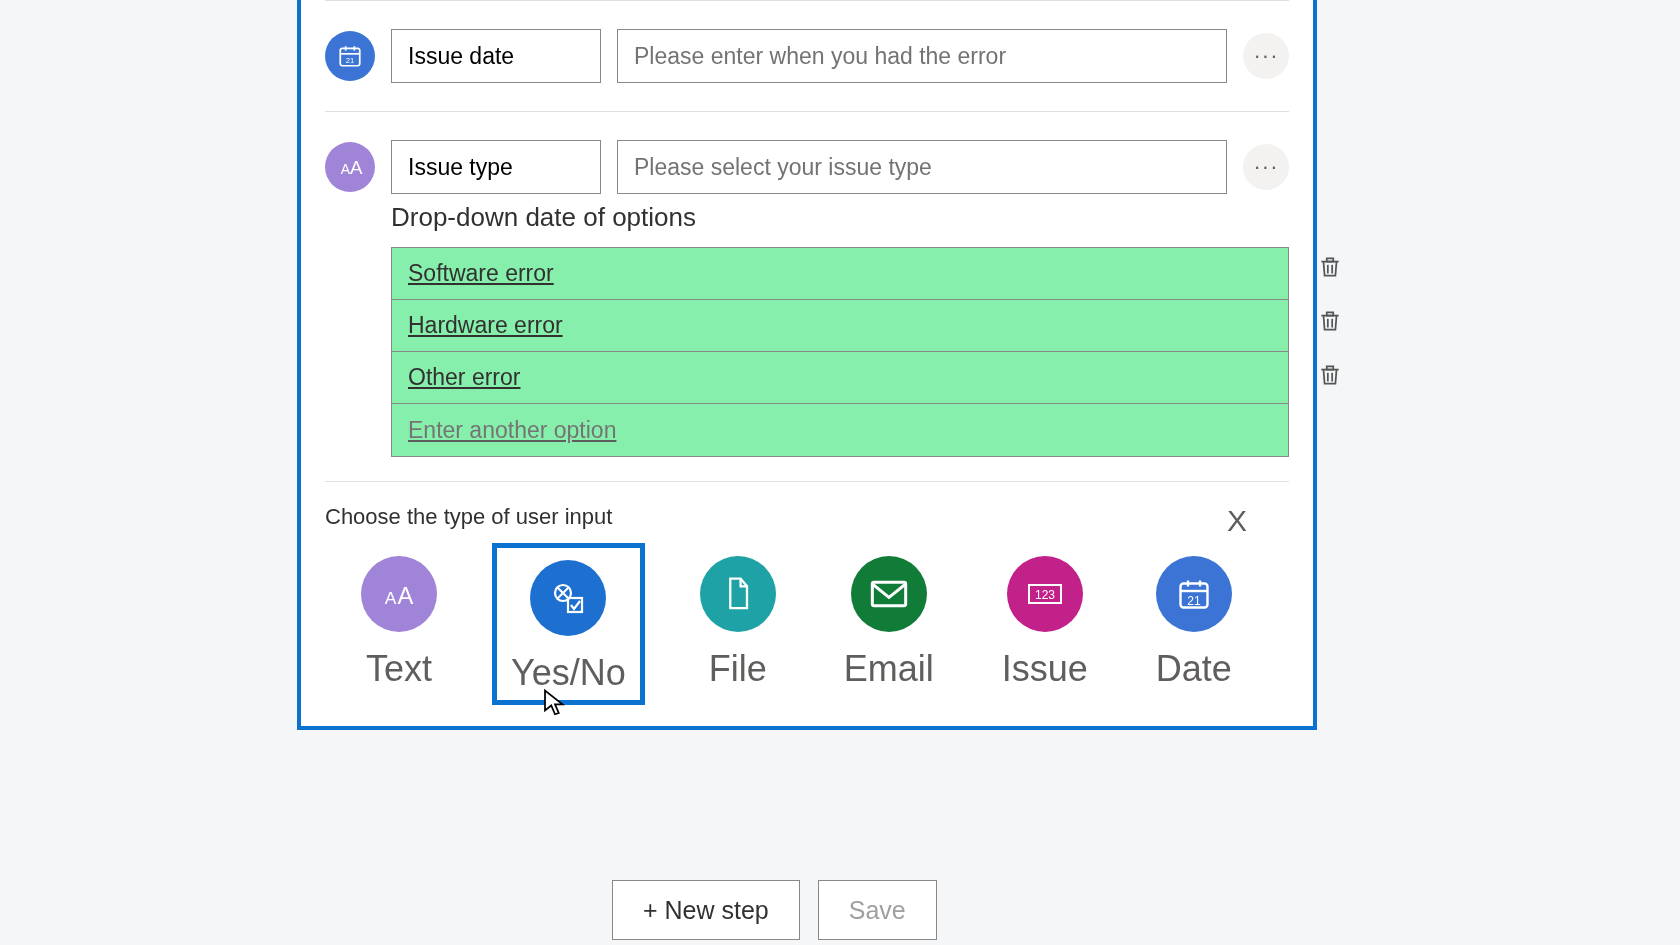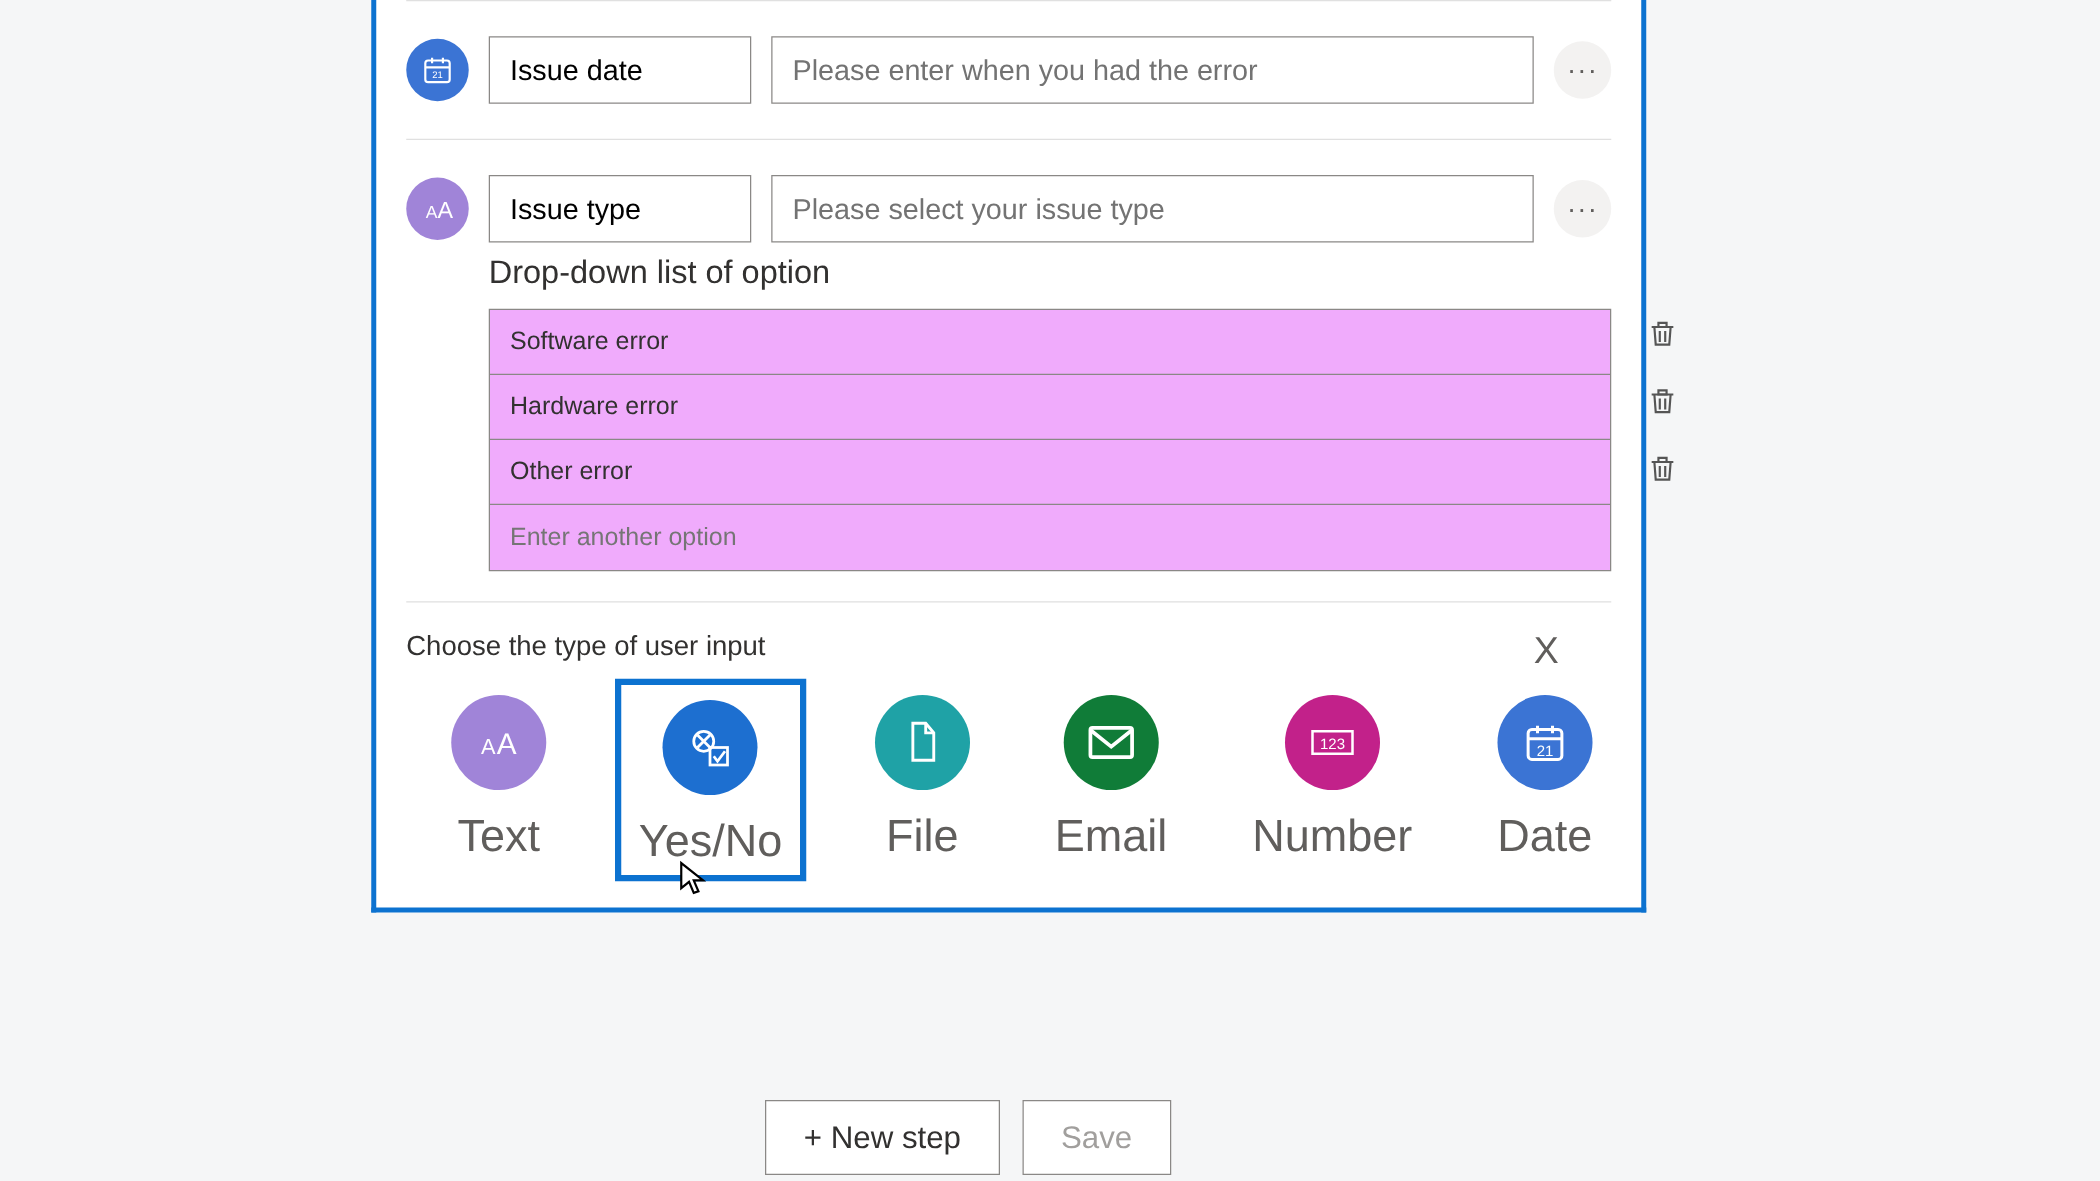--- a/index.html
+++ b/index.html
@@ -92,24 +92,25 @@
   .option-row {
     display: flex;
     align-items: center;
   }
   .option-input {
     width: 100%;
     height: 52px;
     border: none;
     border-bottom: 1.5px solid #8a8886;
     padding: 0 16px;
-    font-size: 20px;
+    font-size: 23px;
     font-family: inherit;
     color: #323130;
-    background: #f0abfc;
+    background: #86efac;
+    text-decoration: underline;
   }
   .option-row:last-child .option-input { border-bottom: none; }
   .options-wrap {
     position: relative;
   }
   .trash-stack {
     position: absolute;
     right: -54px;
     top: 0;
     display: flex;
@@ -232,21 +233,21 @@
       </svg>
     </div>
     <input class="name-input" value="Issue type" style="">
     <input class="placeholder-input" value="Please select your issue type" style="">
     <button class="more-btn">
       <span>···</span>
       </button>
   </div>
 
   <div class="options-area">
-    <div class="options-title">Drop-down list of option</div>
+    <div class="options-title">Drop-down date of options</div>
     <div class="options-wrap">
       <div class="options-box">
         <div class="option-row">
           <input class="option-input" value="Software error" style="">
         </div>
         <div class="option-row">
           <input class="option-input" value="Hardware error" style="">
         </div>
         <div class="option-row">
           <input class="option-input" value="Other error" style="">
@@ -338,21 +339,21 @@
         <div class="type-label">Email</div>
       </div>
 
       <div class="type-item">
         <div class="type-circle c-number">
           <svg width="40" height="30" viewBox="0 0 40 30">
             <rect x="4" y="6" width="32" height="18" fill="none" stroke="#fff" stroke-width="2"></rect>
             <text x="20" y="20" font-size="12" fill="#fff" font-family="Arial" text-anchor="middle">123</text>
           </svg>
         </div>
-        <div class="type-label">Number</div>
+        <div class="type-label">Issue</div>
       </div>
 
       <div class="type-item">
         <div class="type-circle c-date">
           <svg width="36" height="36" viewBox="0 0 24 24" fill="none" stroke="#fff" stroke-width="1.6">
             <rect x="3" y="5" width="18" height="16" rx="2"></rect>
             <line x1="3" y1="10" x2="21" y2="10"></line>
             <line x1="8" y1="3" x2="8" y2="7"></line>
             <line x1="16" y1="3" x2="16" y2="7"></line>
             <text x="12" y="19" font-size="8" fill="#fff" stroke="none" text-anchor="middle">21</text>

